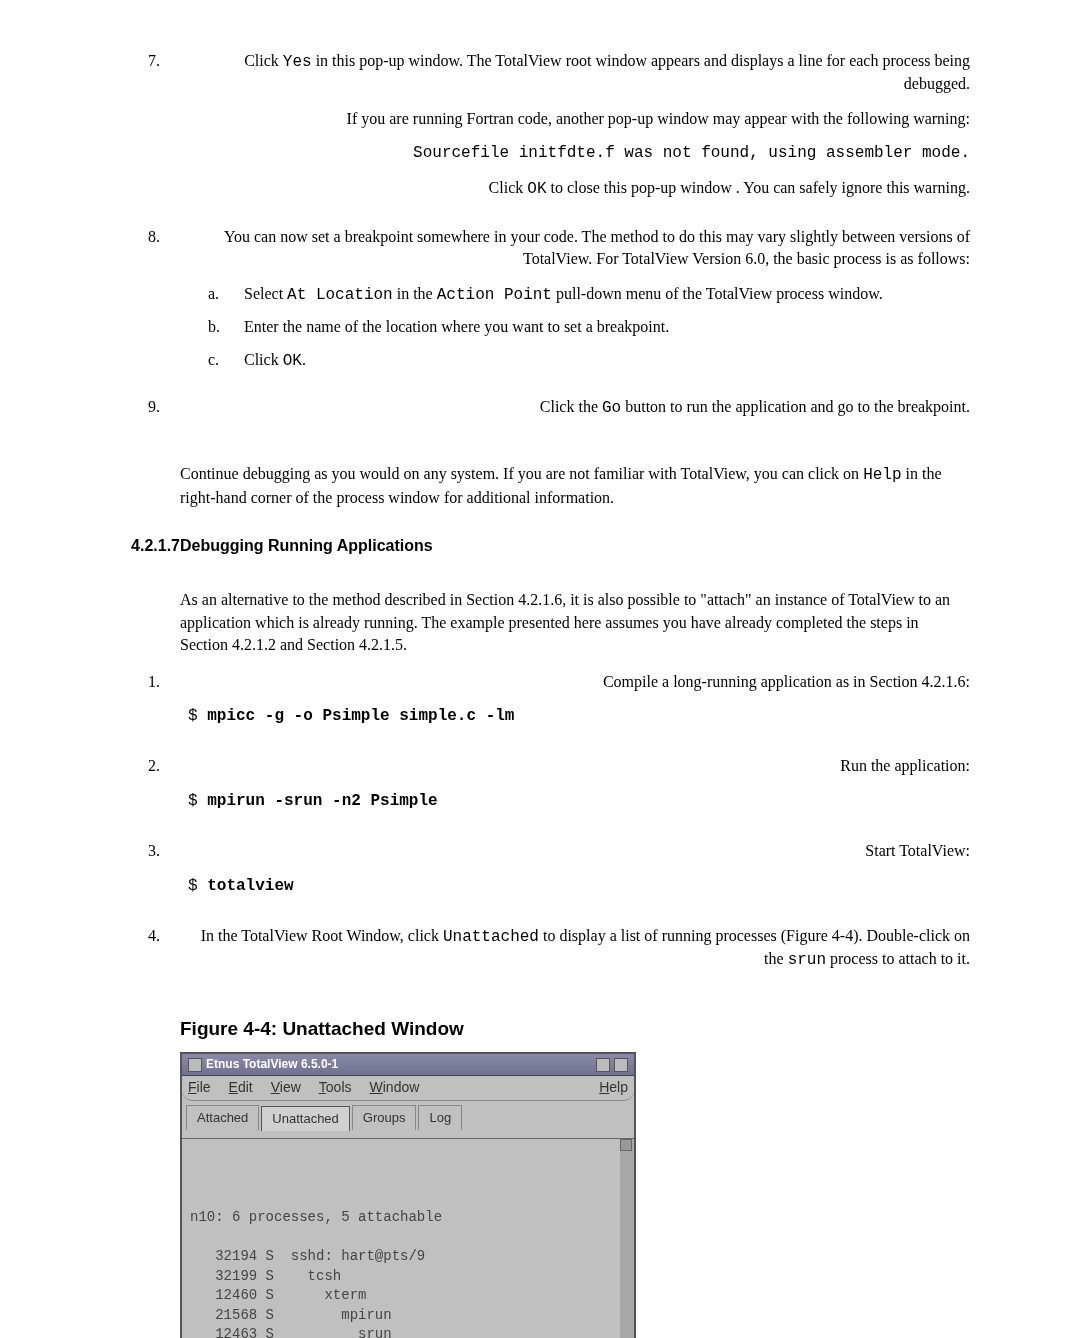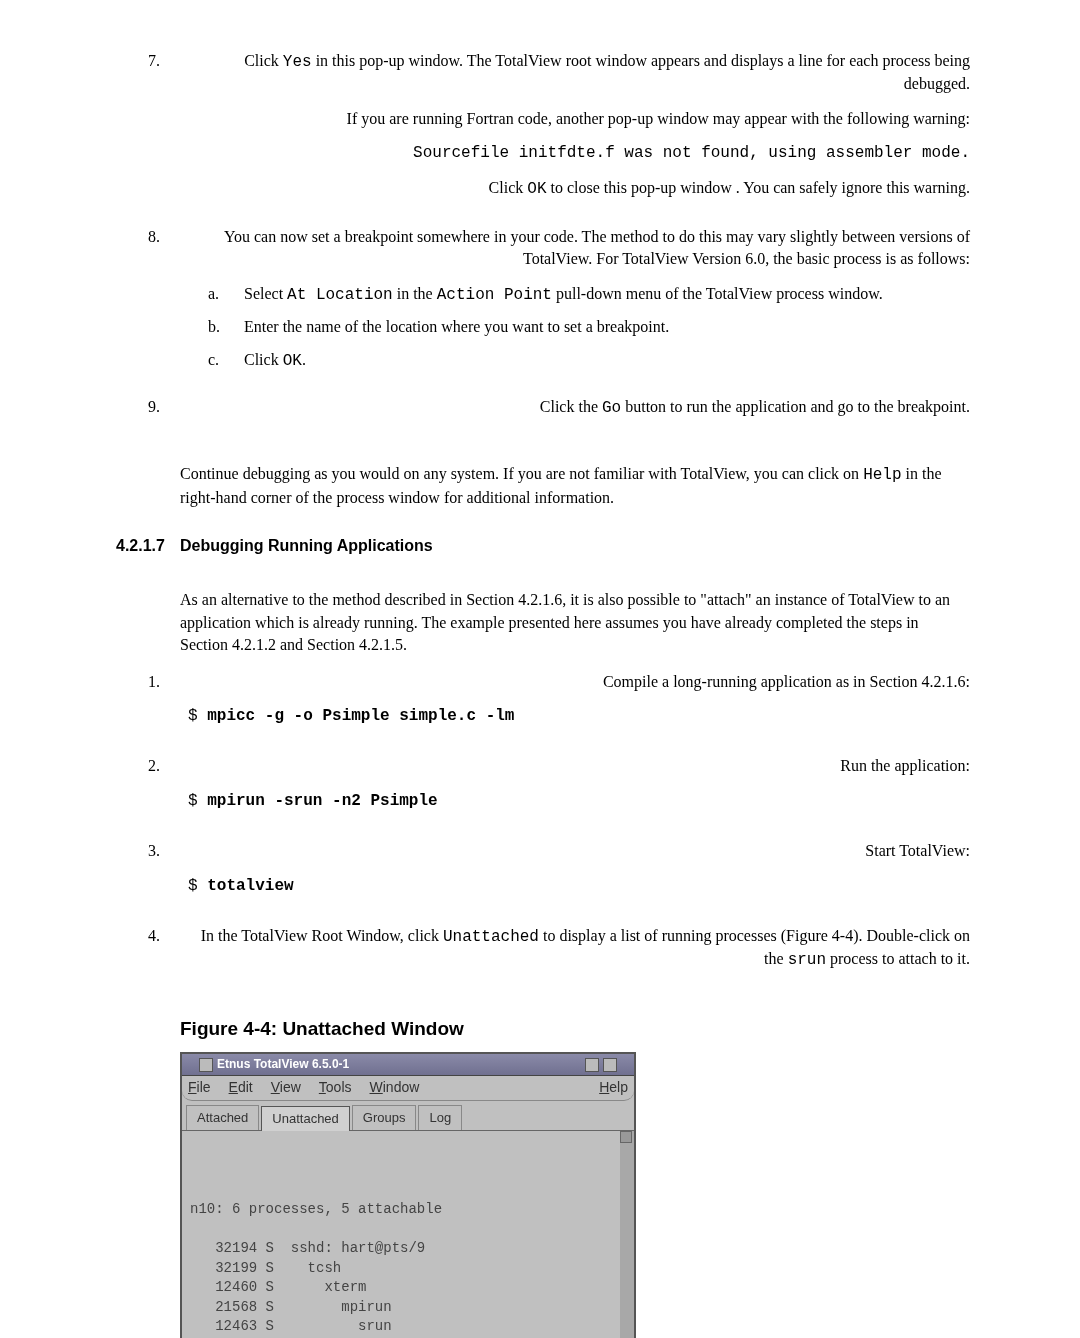--- a/index.html
+++ b/index.html
@@ -47,20 +47,21 @@
     font-family: Arial, Helvetica, sans-serif;
     font-weight: bold;
     font-size: 16px;
     margin-top: 26px;
     margin-bottom: 16px;
     display: flex;
   }
   .section-heading .num {
     width: 64px;
     margin-left: -64px;
+    text-align: right;
   }
   .section-heading .title {
   }
   .para {
     margin: 0 0 14px 0;
   }
   .code-line {
     font-family: "Courier New", Courier, monospace;
     margin: 6px 0 14px 0;
   }
@@ -90,21 +91,21 @@
     border: 2px solid #555;
     background: #c0c0c0;
     font-family: Arial, Helvetica, sans-serif;
     font-size: 14px;
     margin-left: 0;
   }
   .tv-titlebar {
     background: linear-gradient(#8a8aa8, #707090);
     color: #fff;
     font-size: 12px;
-    padding: 2px 17px;
+    padding: 2px 6px;
     display: flex;
     align-items: center;
     justify-content: space-between;
     border-bottom: 1px solid #444;
     font-weight: bold;
   }
   .tv-titlebar .left {
     display:flex;
     align-items:center;
     gap:4px;
@@ -118,21 +119,21 @@
     gap: 18px;
     border-bottom: 1px solid #888;
     color: #333;
     border-radius: 10px;
   }
   .tv-menu span { text-decoration: none; }
   .tv-menu .u { text-decoration: underline; }
   .tv-menu .help-right { margin-left: auto; }
   .tv-tabs {
     display: flex;
-    padding: 4px 4px 0 4px;
+    padding: 4px 4px 8px 4px;
     border-bottom: 1px solid #666;
     gap: 0;
   }
   .tv-tab {
     padding: 3px 10px;
     border: 1px solid #888;
     border-bottom: none;
     background: #c0c0c0;
     font-size: 13px;
     margin-right: 2px;

